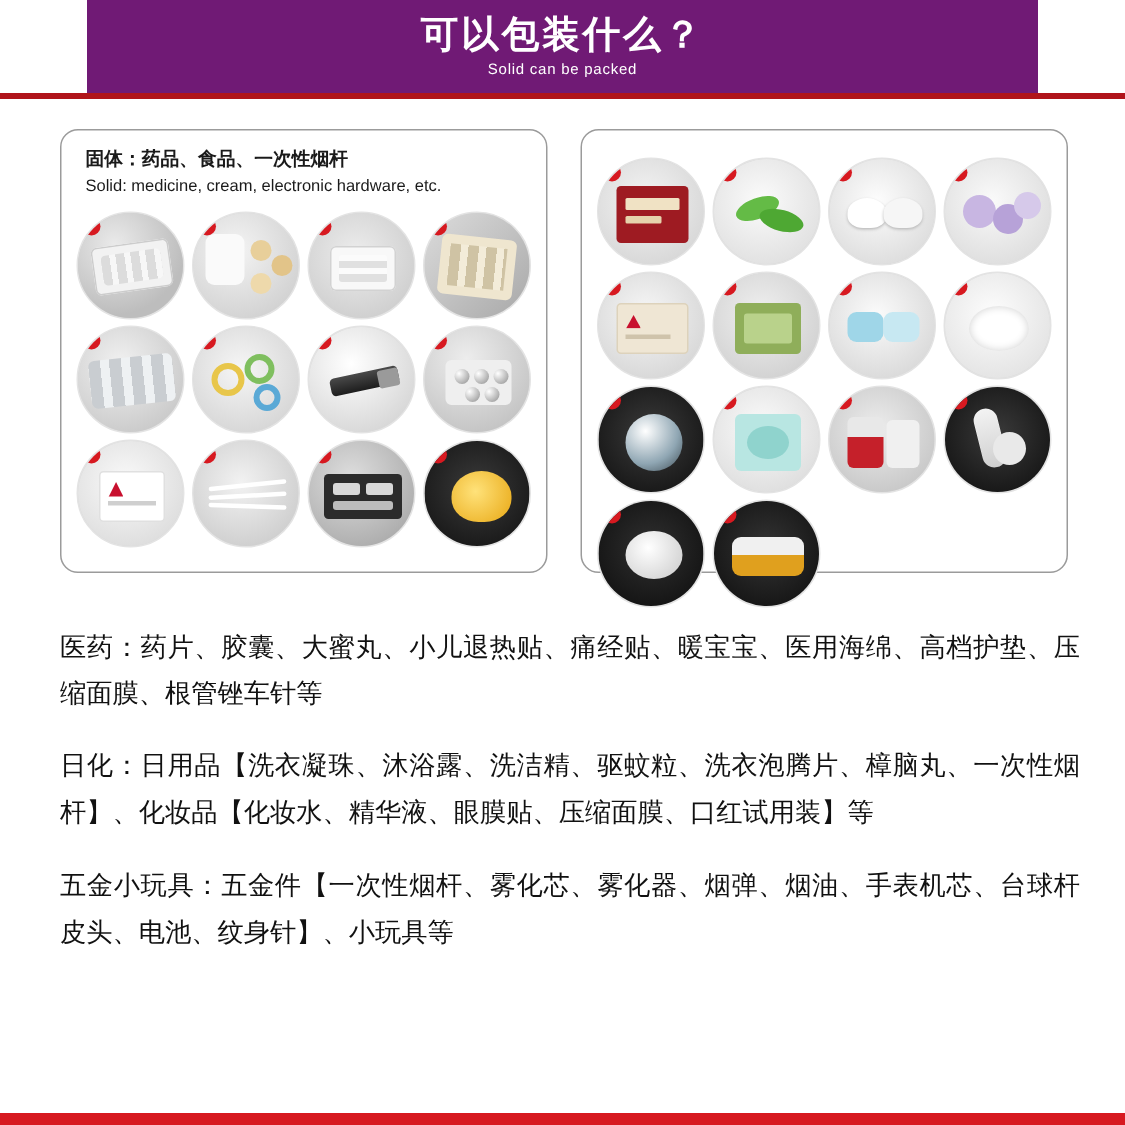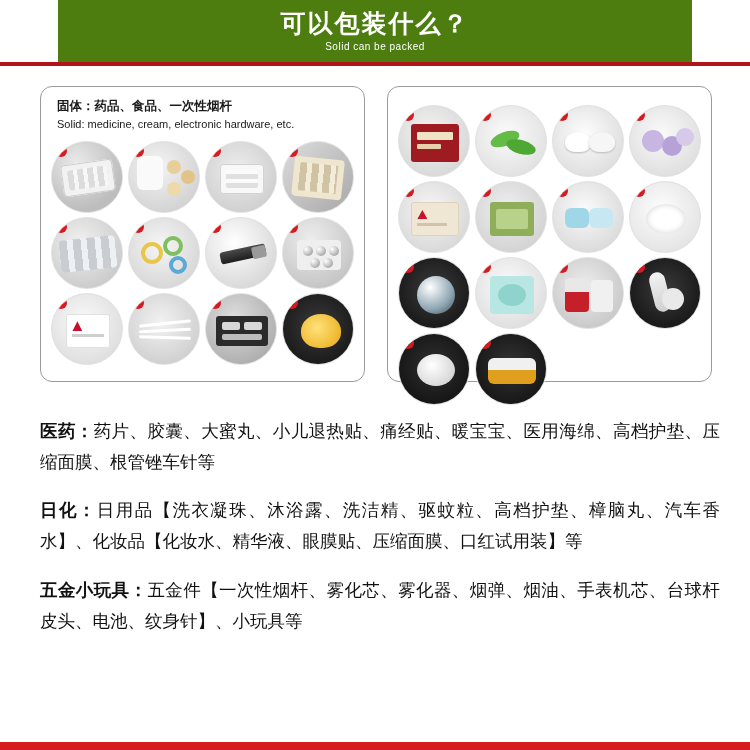--- a/index.html
+++ b/index.html
@@ -14,21 +14,21 @@
     position: relative;
     width: 750px; height: 750px;
     background: #ffffff;
   }
 
   
   .header {
     position: relative;
     width: 750px;
     height: 66px;
-    background: #4d7c0f;
+    background: #701a75;
     border-bottom: 4px solid #b0141a;
     display: flex;
     flex-direction: column;
     align-items: center;
     justify-content: center;
   }
   .header .side-block {
     position: absolute;
     top: 0;
     width: 58px;
@@ -140,21 +140,21 @@
     width: 680px;
   }
   .para {
     font-size: 17.5px;
     color: #111111;
     line-height: 1.78;
     margin-bottom: 10px;
     text-align: justify;
   }
   .para .lead {
-    font-weight: bold;
+    font-weight: normal;
   }
   .para.last { margin-bottom: 0; }
 
   
   .bottom-bar {
     position: absolute;
     left: 0; bottom: 0;
     width: 750px; height: 8px;
     background: #d71920;
   }
@@ -377,18 +377,18 @@
           <div class="inner" style="background:radial-gradient(circle at 50% 45%,#343434,#0d0d0d)"></div>
           <div class="obj" style="left:12px;top:24px;width:48px;height:26px;background:linear-gradient(180deg,#f0f0f0 45%,#e0a01e 45%);border-radius:6px"></div>
         </div>
 
       </div>
     </div>
   </div>
 
   <div class="body-text">
     <p class="para"><span class="lead">医药：</span><span>药片、胶囊、大蜜丸、小儿退热贴、痛经贴、暖宝宝、医用海绵、高档护垫、压缩面膜、根管锉车针等</span></p>
-    <p class="para"><span class="lead">日化：</span><span>日用品【洗衣凝珠、沐浴露、洗洁精、驱蚊粒、高档护垫、樟脑丸、汽车香水】、化妆品【化妆水、精华液、眼膜贴、压缩面膜、口红试用装】等</span></p>
+    <p class="para"><span class="lead">日化：</span><span>日用品【洗衣凝珠、沐浴露、洗洁精、驱蚊粒、洗衣泡腾片、樟脑丸、一次性烟杆】、化妆品【化妆水、精华液、眼膜贴、压缩面膜、口红试用装】等</span></p>
     <p class="para last"><span class="lead">五金小玩具：</span><span>五金件【一次性烟杆、雾化芯、雾化器、烟弹、烟油、手表机芯、台球杆皮头、电池、纹身针】、小玩具等</span></p>
   </div>
 
   <div class="bottom-bar"></div>
 </div>
 
 </body></html>

